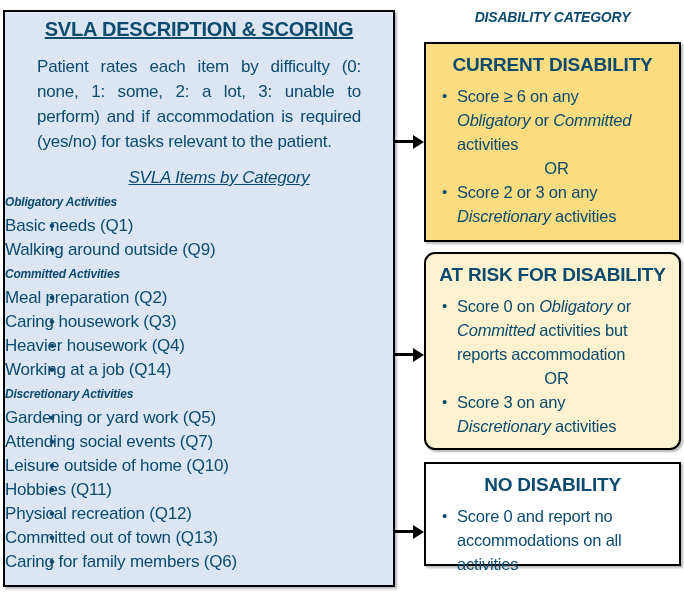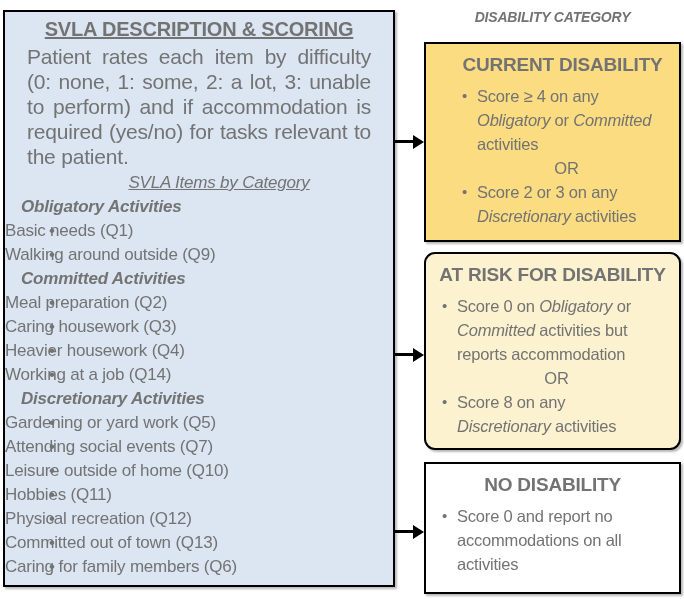--- a/index.html
+++ b/index.html
@@ -1,58 +1,58 @@
 <!DOCTYPE html>
 <html><head>
 <meta charset="utf-8">
 <style>
   html,body{margin:0;padding:0;background:#ffffff;}
   .canvas{
     position:relative;width:684px;height:599px;background:#ffffff;
-    font-family:"Liberation Sans",sans-serif;color:#737373;
+    font-family:"Liberation Sans",sans-serif;color:#0c4a6e;
     letter-spacing:-0.2px;overflow:hidden;
   }
   
   .left-panel{
     position:absolute;left:3px;top:10px;width:392px;height:577px;
     box-sizing:border-box;border:2.5px solid #000;background:#dbe6f2;
     box-shadow:2px 2px 2px rgba(100,100,100,0.45);
   }
   .left-panel h1{
     margin:4px 0 2px;font-size:20px;line-height:26px;text-align:center;
     font-weight:bold;text-decoration:underline;
   }
   .desc{
-    margin:2px;padding:0 20px;font-size:21px;line-height:25px;
+    margin:12px;padding:0 20px;font-size:17px;line-height:25px;
     text-align:justify;
   }
   .items-heading{
     font-size:17px;line-height:24px;text-align:center;
     font-style:italic;text-decoration:underline;margin-left:40px;
   }
   .cat{
-    padding-left:16px;font-size:17px;line-height:24px;
+    padding-left:0;font-size:12px;line-height:24px;
     font-weight:bold;font-style:italic;
   }
   .li{
     position:relative;font-size:17px;line-height:24px;
   }
   .li::before{content:"\2022";position:absolute;left:44px;}
   
   .right-title{
     position:absolute;left:424px;top:5px;width:257px;text-align:center;
     font-size:14px;font-weight:bold;font-style:italic;line-height:24px;
   }
   .box{
     position:absolute;left:424px;width:257px;box-sizing:border-box;
     border:2.5px solid #000;box-shadow:2px 2px 2px rgba(100,100,100,0.45);
   }
-  .box-current{top:42px;height:200px;background:#fbdc80;padding-left:20px;}
+  .box-current{top:42px;height:200px;background:#fbdc80;}
   .box-at-risk{top:252px;height:198px;background:#fdf2cf;border-radius:11px;}
-  .box-none{top:462px;height:132px;background:#ffffff;}
+  .box-none{top:462px;height:104px;background:#ffffff;}
   .box h2{
     margin:9px 4px 7px;font-size:19px;line-height:24px;text-align:center;
     font-weight:bold;white-space:nowrap;
   }
   .bullets{padding:0 6px 0 14px;font-size:16.5px;line-height:24px;}
   .bl{position:relative;padding-left:17px;}
   .bl::before{content:"\2022";position:absolute;left:2px;font-size:15px;}
   .or{text-align:center;}
   
   .arrow{position:absolute;left:393px;width:20px;height:3px;background:#000;}
@@ -95,21 +95,21 @@
     <div class="li"><span>Committed out of town (Q13)</span></div>
     <div class="li"><span>Caring for family members (Q6)</span></div>
   </section>
 
   <div class="right-title">DISABILITY CATEGORY</div>
 
   <section class="box box-current">
     <h2>CURRENT DISABILITY</h2>
     <div class="bullets">
       <div class="bl">
-        <span>Score ≥ 4 on any</span><br>
+        <span>Score ≥ 6 on any</span><br>
         <i>Obligatory</i><span> or </span><i>Committed</i><br>
         <span>activities</span>
       </div>
       <div class="or">OR</div>
       <div class="bl">
         <span>Score 2 or 3 on any</span><br>
         <i>Discretionary</i><span> activities</span>
       </div>
     </div>
   </section>
@@ -117,21 +117,21 @@
   <section class="box box-at-risk">
     <h2>AT RISK FOR DISABILITY</h2>
     <div class="bullets">
       <div class="bl">
         <span>Score 0 on </span><i>Obligatory</i><span> or</span><br>
         <i>Committed</i><span> activities but</span><br>
         <span>reports accommodation</span>
       </div>
       <div class="or">OR</div>
       <div class="bl">
-        <span>Score 8 on any</span><br>
+        <span>Score 3 on any</span><br>
         <i>Discretionary</i><span> activities</span>
       </div>
     </div>
   </section>
 
   <section class="box box-none">
     <h2>NO DISABILITY</h2>
     <div class="bullets">
       <div class="bl">
         <span>Score 0 and report no</span><br>

